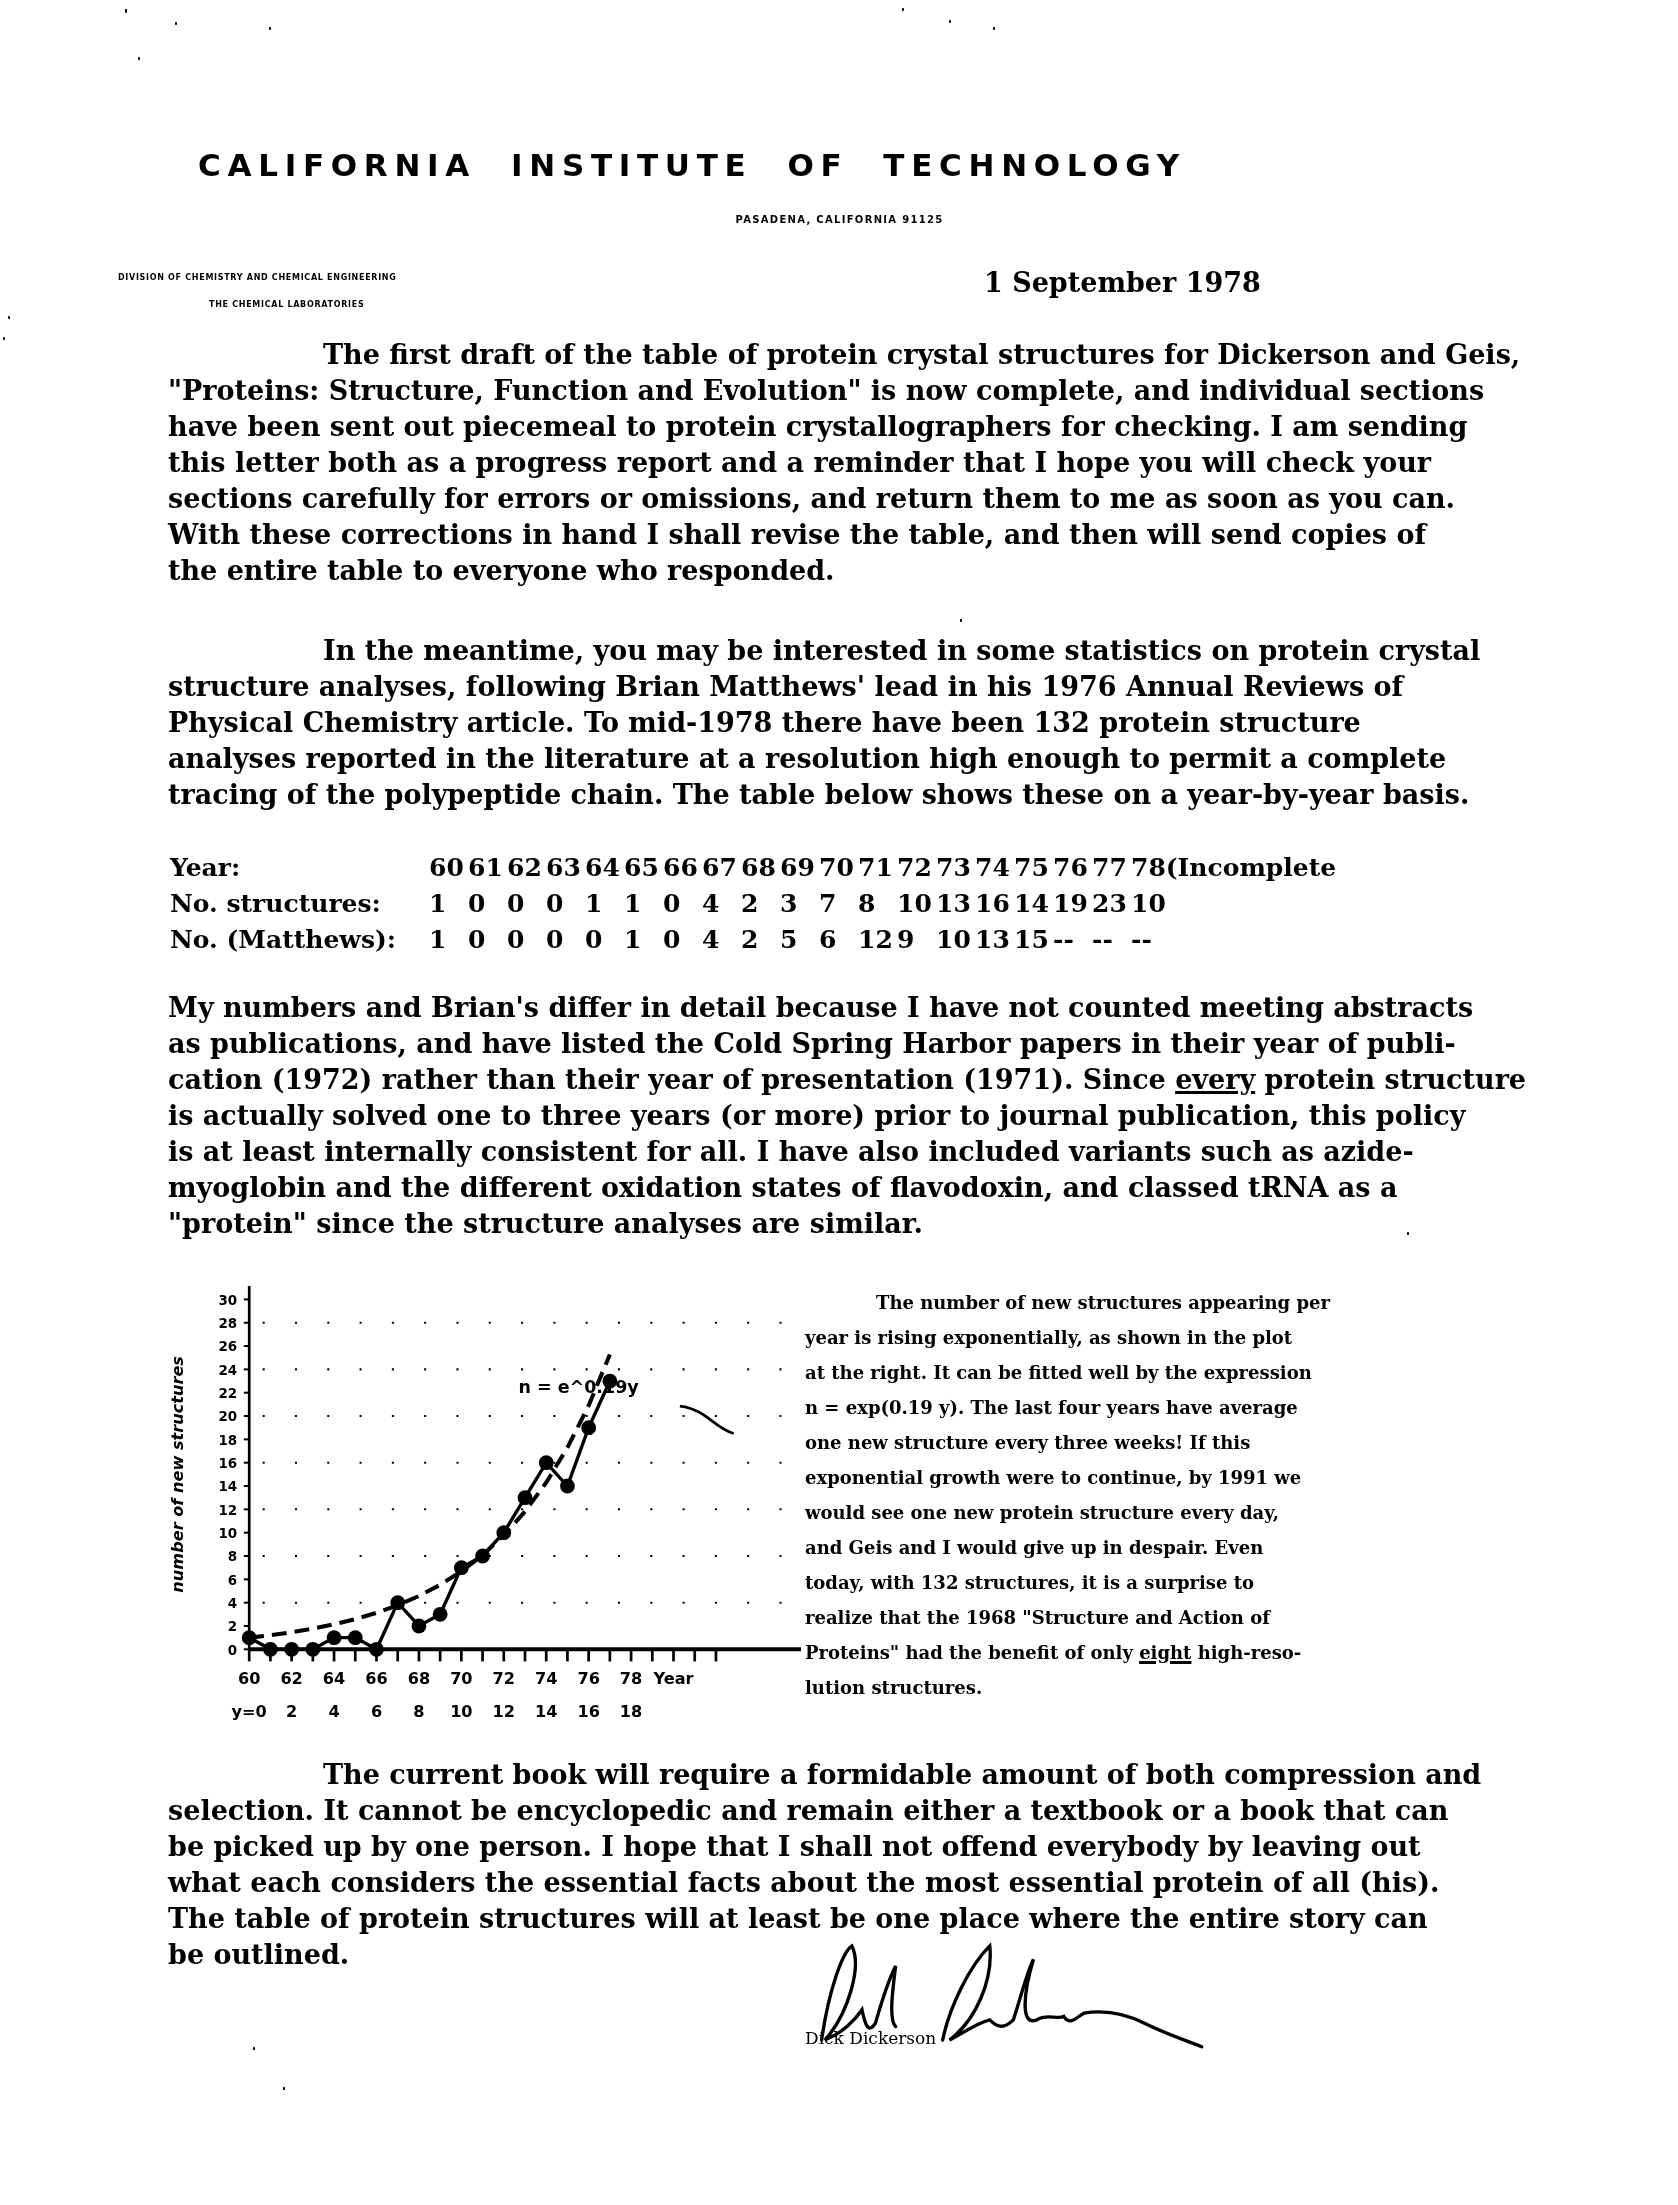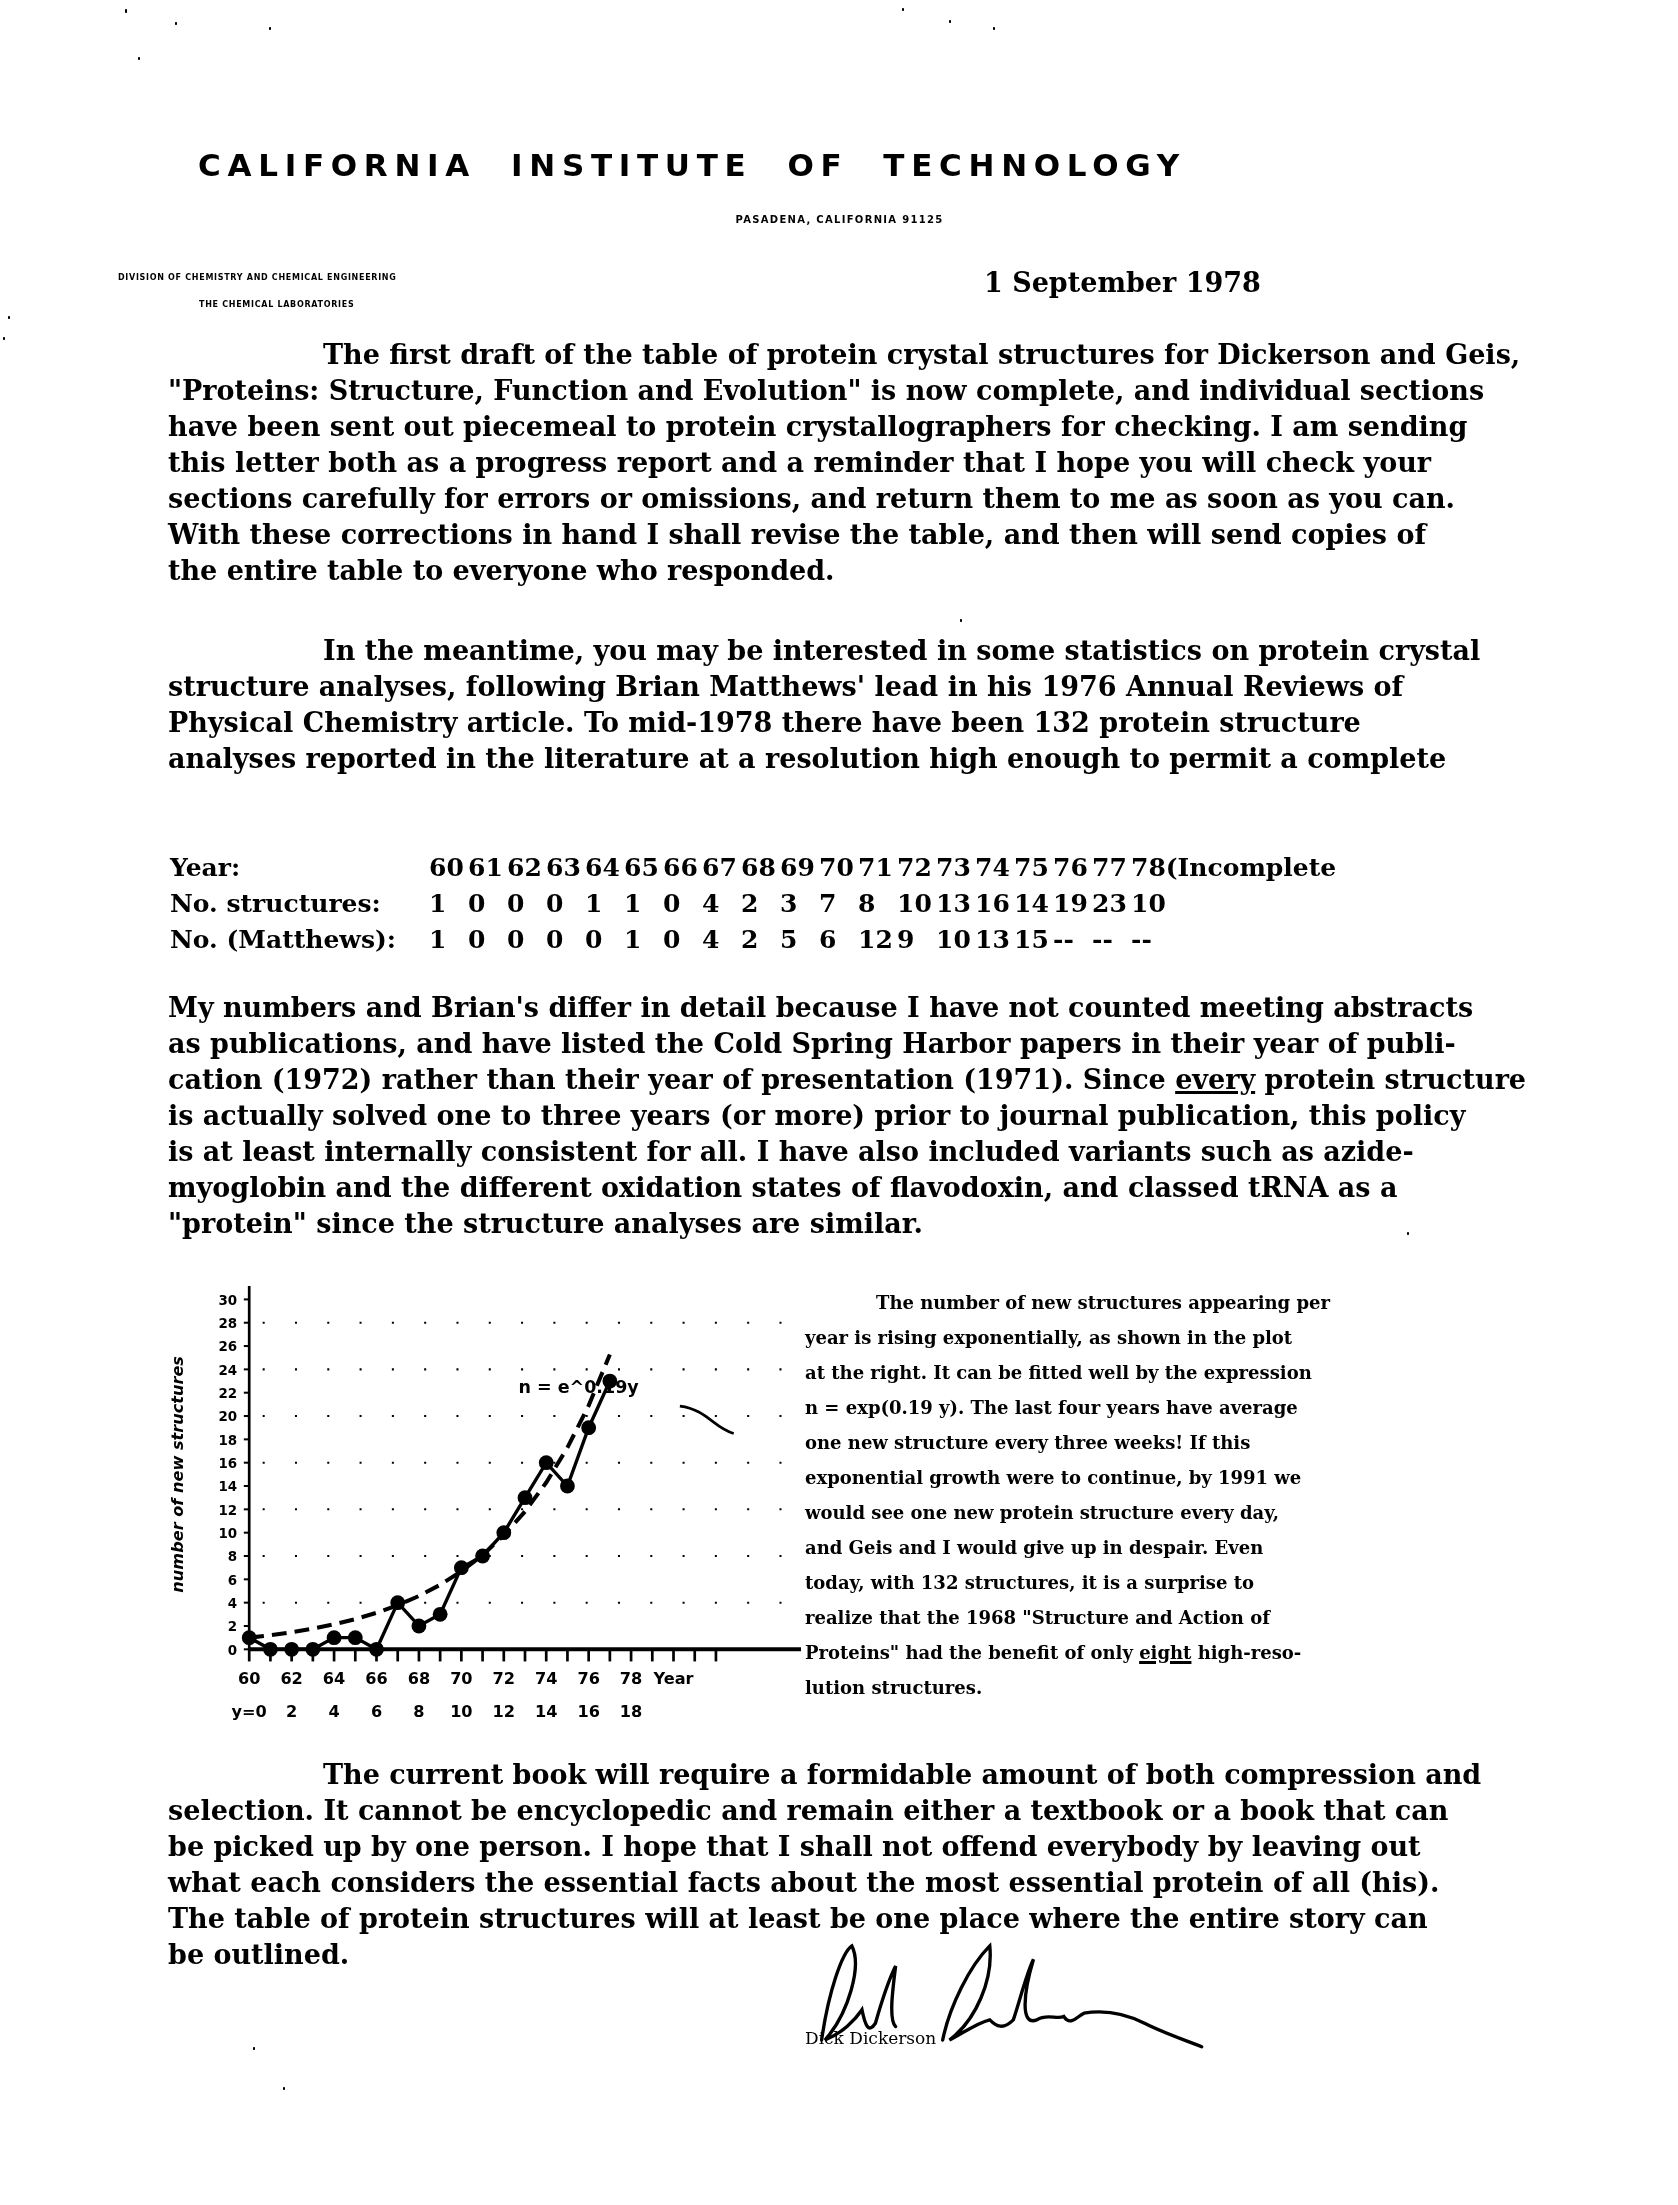--- a/index.html
+++ b/index.html
@@ -12,21 +12,21 @@
   .letterhead-title {
     left: 0; width: 1384px; top: 147px; text-align: center;
     font-family: "DejaVu Sans", "Liberation Sans", sans-serif;
     font-weight: bold; font-size: 31px; letter-spacing: 6.7px; word-spacing: 17.5px;
   }
   .letterhead-city {
     left: 0; width: 1679px; top: 214px; text-align: center;
     font-family: "DejaVu Sans", sans-serif; font-weight: bold; font-size: 10px; letter-spacing: 1.3px;
   }
   .division { left: 118px; top: 273px; font-family: "DejaVu Sans", sans-serif; font-weight: bold; font-size: 8px; letter-spacing: 0.7px; }
-  .labs { left: 199px; top: 300px; font-family: "DejaVu Sans", sans-serif; font-weight: bold; font-size: 8px; letter-spacing: 0.7px; }
+  .labs { left: 209px; top: 300px; font-family: "DejaVu Sans", sans-serif; font-weight: bold; font-size: 8px; letter-spacing: 0.7px; }
   .date { left: 984px; top: 267px; font-weight: bold; font-size: 27px; }
 
   .para {
     position: absolute; left: 168px; width: 1448px;
     font-weight: bold; font-size: 27px; line-height: 36px;
   }
   .para .line { display: block; white-space: nowrap; }
   .indent { padding-left: 155px; }
 
   .stats { position: absolute; left: 170px; top: 850px; font-weight: bold; font-size: 25px; line-height: 36px; }
@@ -75,20 +75,21 @@
   <span class="line">sections carefully for errors or omissions, and return them to me as soon as you can.</span>
   <span class="line">With these corrections in hand I shall revise the table, and then will send copies of</span>
   <span class="line">the entire table to everyone who responded.</span>
 </div>
 
 <div class="para" style="top:633px">
   <span class="line indent">In the meantime, you may be interested in some statistics on protein crystal</span>
   <span class="line">structure analyses, following Brian Matthews' lead in his 1976 Annual Reviews of</span>
   <span class="line">Physical Chemistry article.  To mid-1978 there have been 132 protein structure</span>
   <span class="line">analyses reported in the literature at a resolution high enough to permit a complete</span>
+  <span class="line">tracing of the polypeptide chain.  The table below shows these on a year-by-year basis.</span>
 </div>
 
 <div class="stats">
   <div class="stats-row">
     <span class="stats-label">Year:</span>
     <span class="stats-cell">60</span>
     <span class="stats-cell">61</span>
     <span class="stats-cell">62</span>
     <span class="stats-cell">63</span>
     <span class="stats-cell">64</span>

